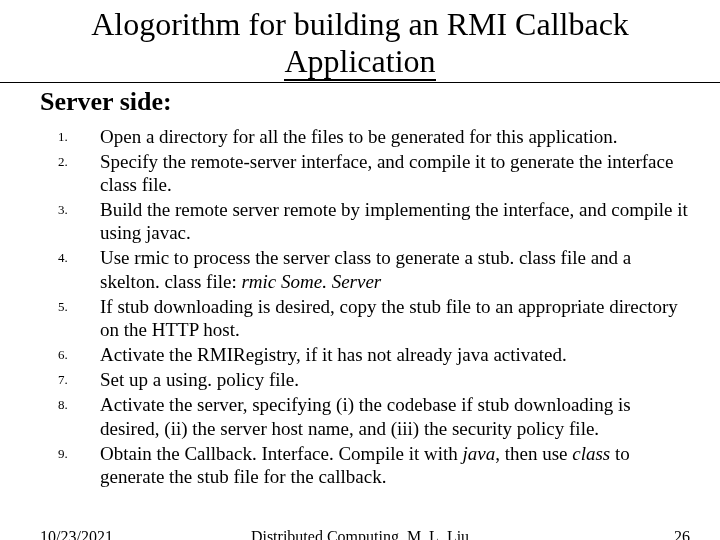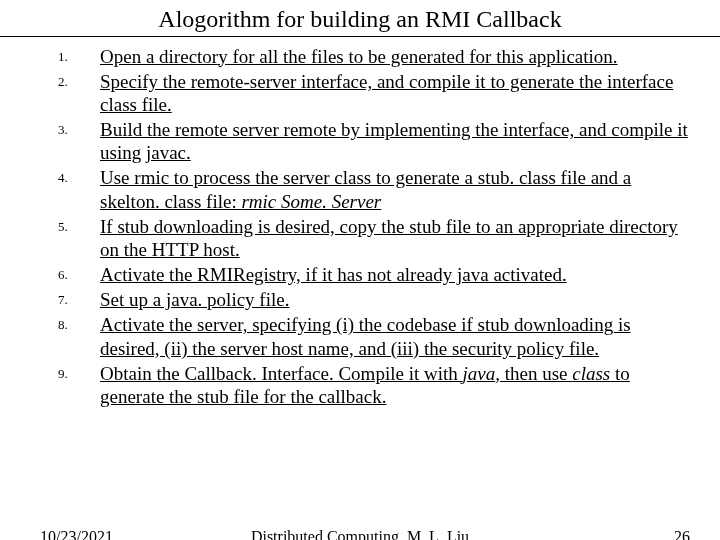--- a/index.html
+++ b/index.html
@@ -13,21 +13,21 @@
     overflow: hidden;
   }
   .slide {
     width: 720px;
     height: 540px;
     position: relative;
     box-sizing: border-box;
   }
   .title {
     text-align: center;
-    font-size: 24px;
+    font-size: 32px;
     line-height: 1.15;
     padding: 6px 60px 0 60px;
   }
   .title .underline {
     border-bottom: 2px solid #000;
     padding-bottom: 0px;
   }
   .rule {
     border: none;
     border-top: 1px solid #000;
@@ -43,21 +43,20 @@
     padding: 0 30px 0 100px;
     list-style: none;
     counter-reset: step;
   }
   ol.steps > li {
     counter-increment: step;
     font-size: 19px;
     line-height: 1.22;
     margin: 0 0 2px 0;
     position: relative;
-    text-decoration: underline;
   }
   ol.steps > li::before {
     content: counter(step) ".";
     position: absolute;
     left: -42px;
     top: 4px;
     font-size: 13px;
   }
   .italic { font-style: italic; }
   .footer {
@@ -71,33 +70,35 @@
   .footer .center { position: absolute; left: 0; width: 720px; text-align: center; }
   .footer .page { position: absolute; right: 30px; }
 </style>
 </head>
 <body>
 
 <div class="slide">
 
   <div class="title">
     <span>Alogorithm for building an RMI Callback</span><br>
+    <span class="underline">Application</span>
   </div>
 
   <hr class="rule">
 
+  <div class="subhead">Server side:</div>
 
   <ol class="steps">
     <li>Open a directory for all the files to be generated for this application.</li>
     <li>Specify the remote-server interface, and compile it to generate the interface class file.</li>
     <li>Build the remote server remote by implementing the interface, and compile it using javac.</li>
     <li>Use rmic to process the server class to generate a stub. class file and a skelton. class file:  <span class="italic">rmic Some. Server</span></li>
     <li>If stub downloading is desired, copy the stub file to an appropriate directory on the HTTP host.</li>
     <li>Activate the RMIRegistry, if it has not already java activated.</li>
-    <li>Set up a java. policy file.</li>
+    <li>Set up a using. policy file.</li>
     <li>Activate the server, specifying (i) the codebase if stub downloading is desired, (ii) the server host name, and (iii) the security policy file.</li>
     <li>Obtain the Callback. Interface.  Compile it with <span class="italic">java</span>, then use <span class="italic">class</span> to  generate the stub file for the callback.</li>
   </ol>
 
   <div class="footer">
     <span class="date">10/23/2021</span>
     <span class="center">Distributed Computing, M. L. Liu</span>
     <span class="page">26</span>
   </div>
 

